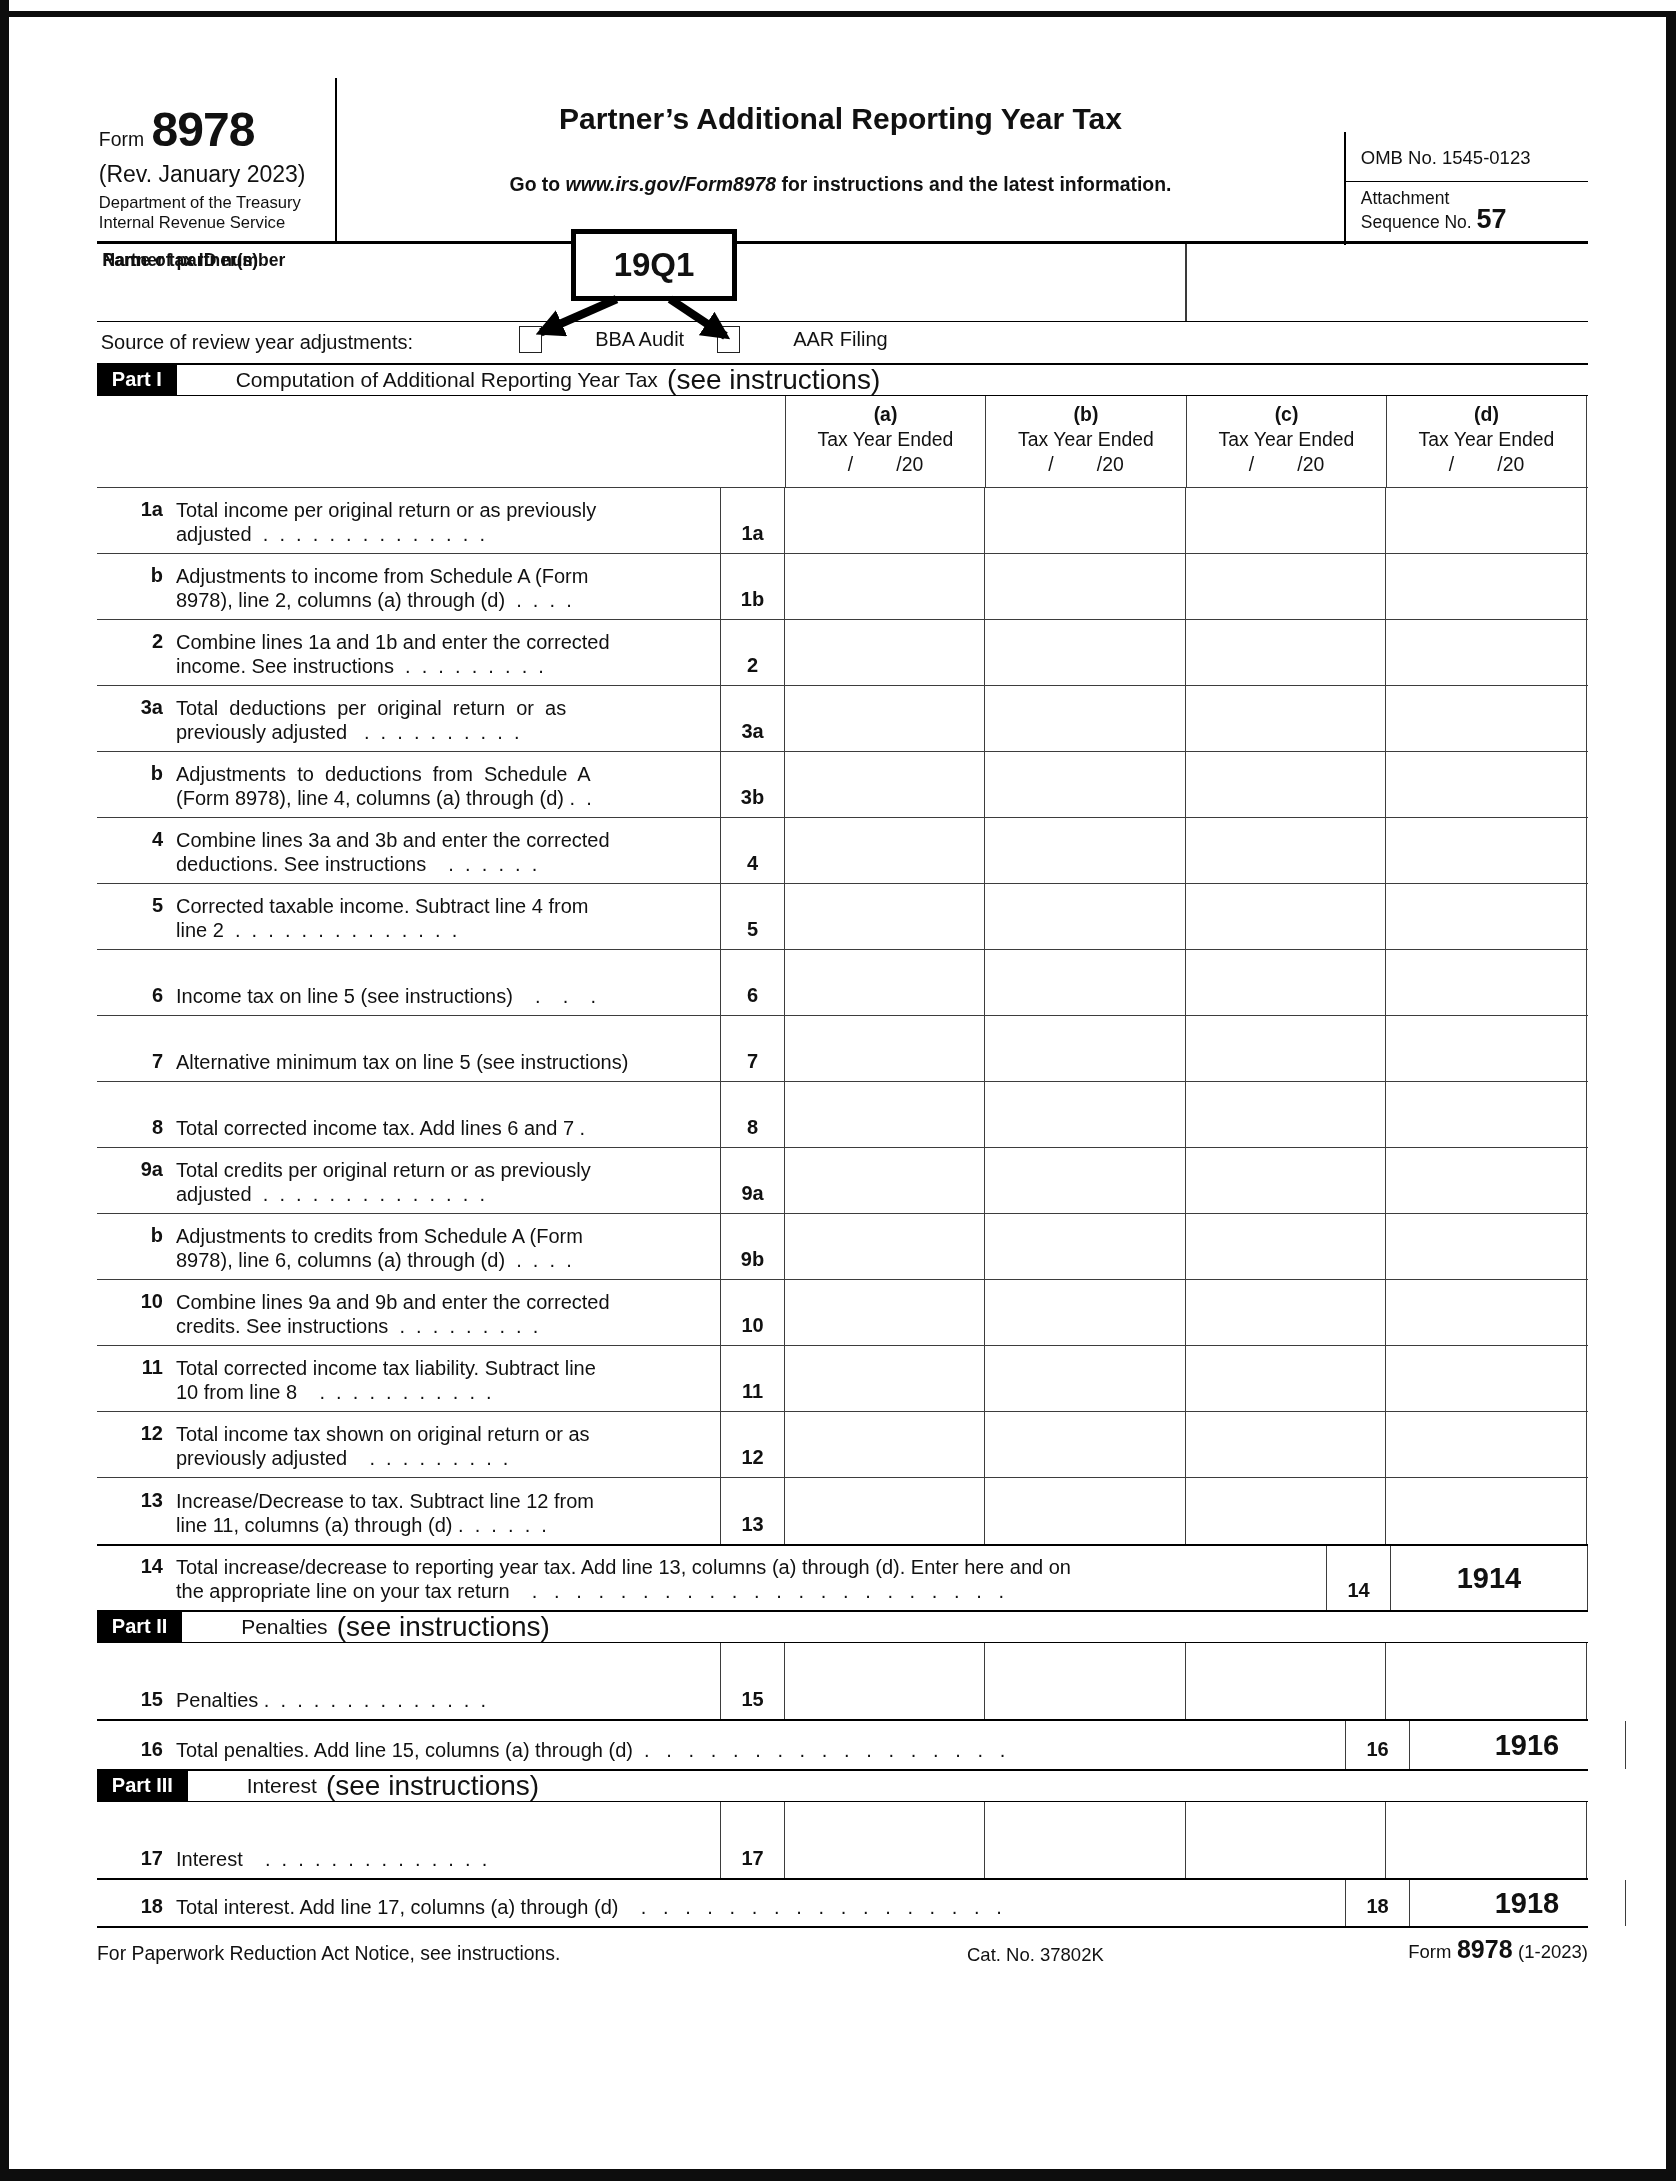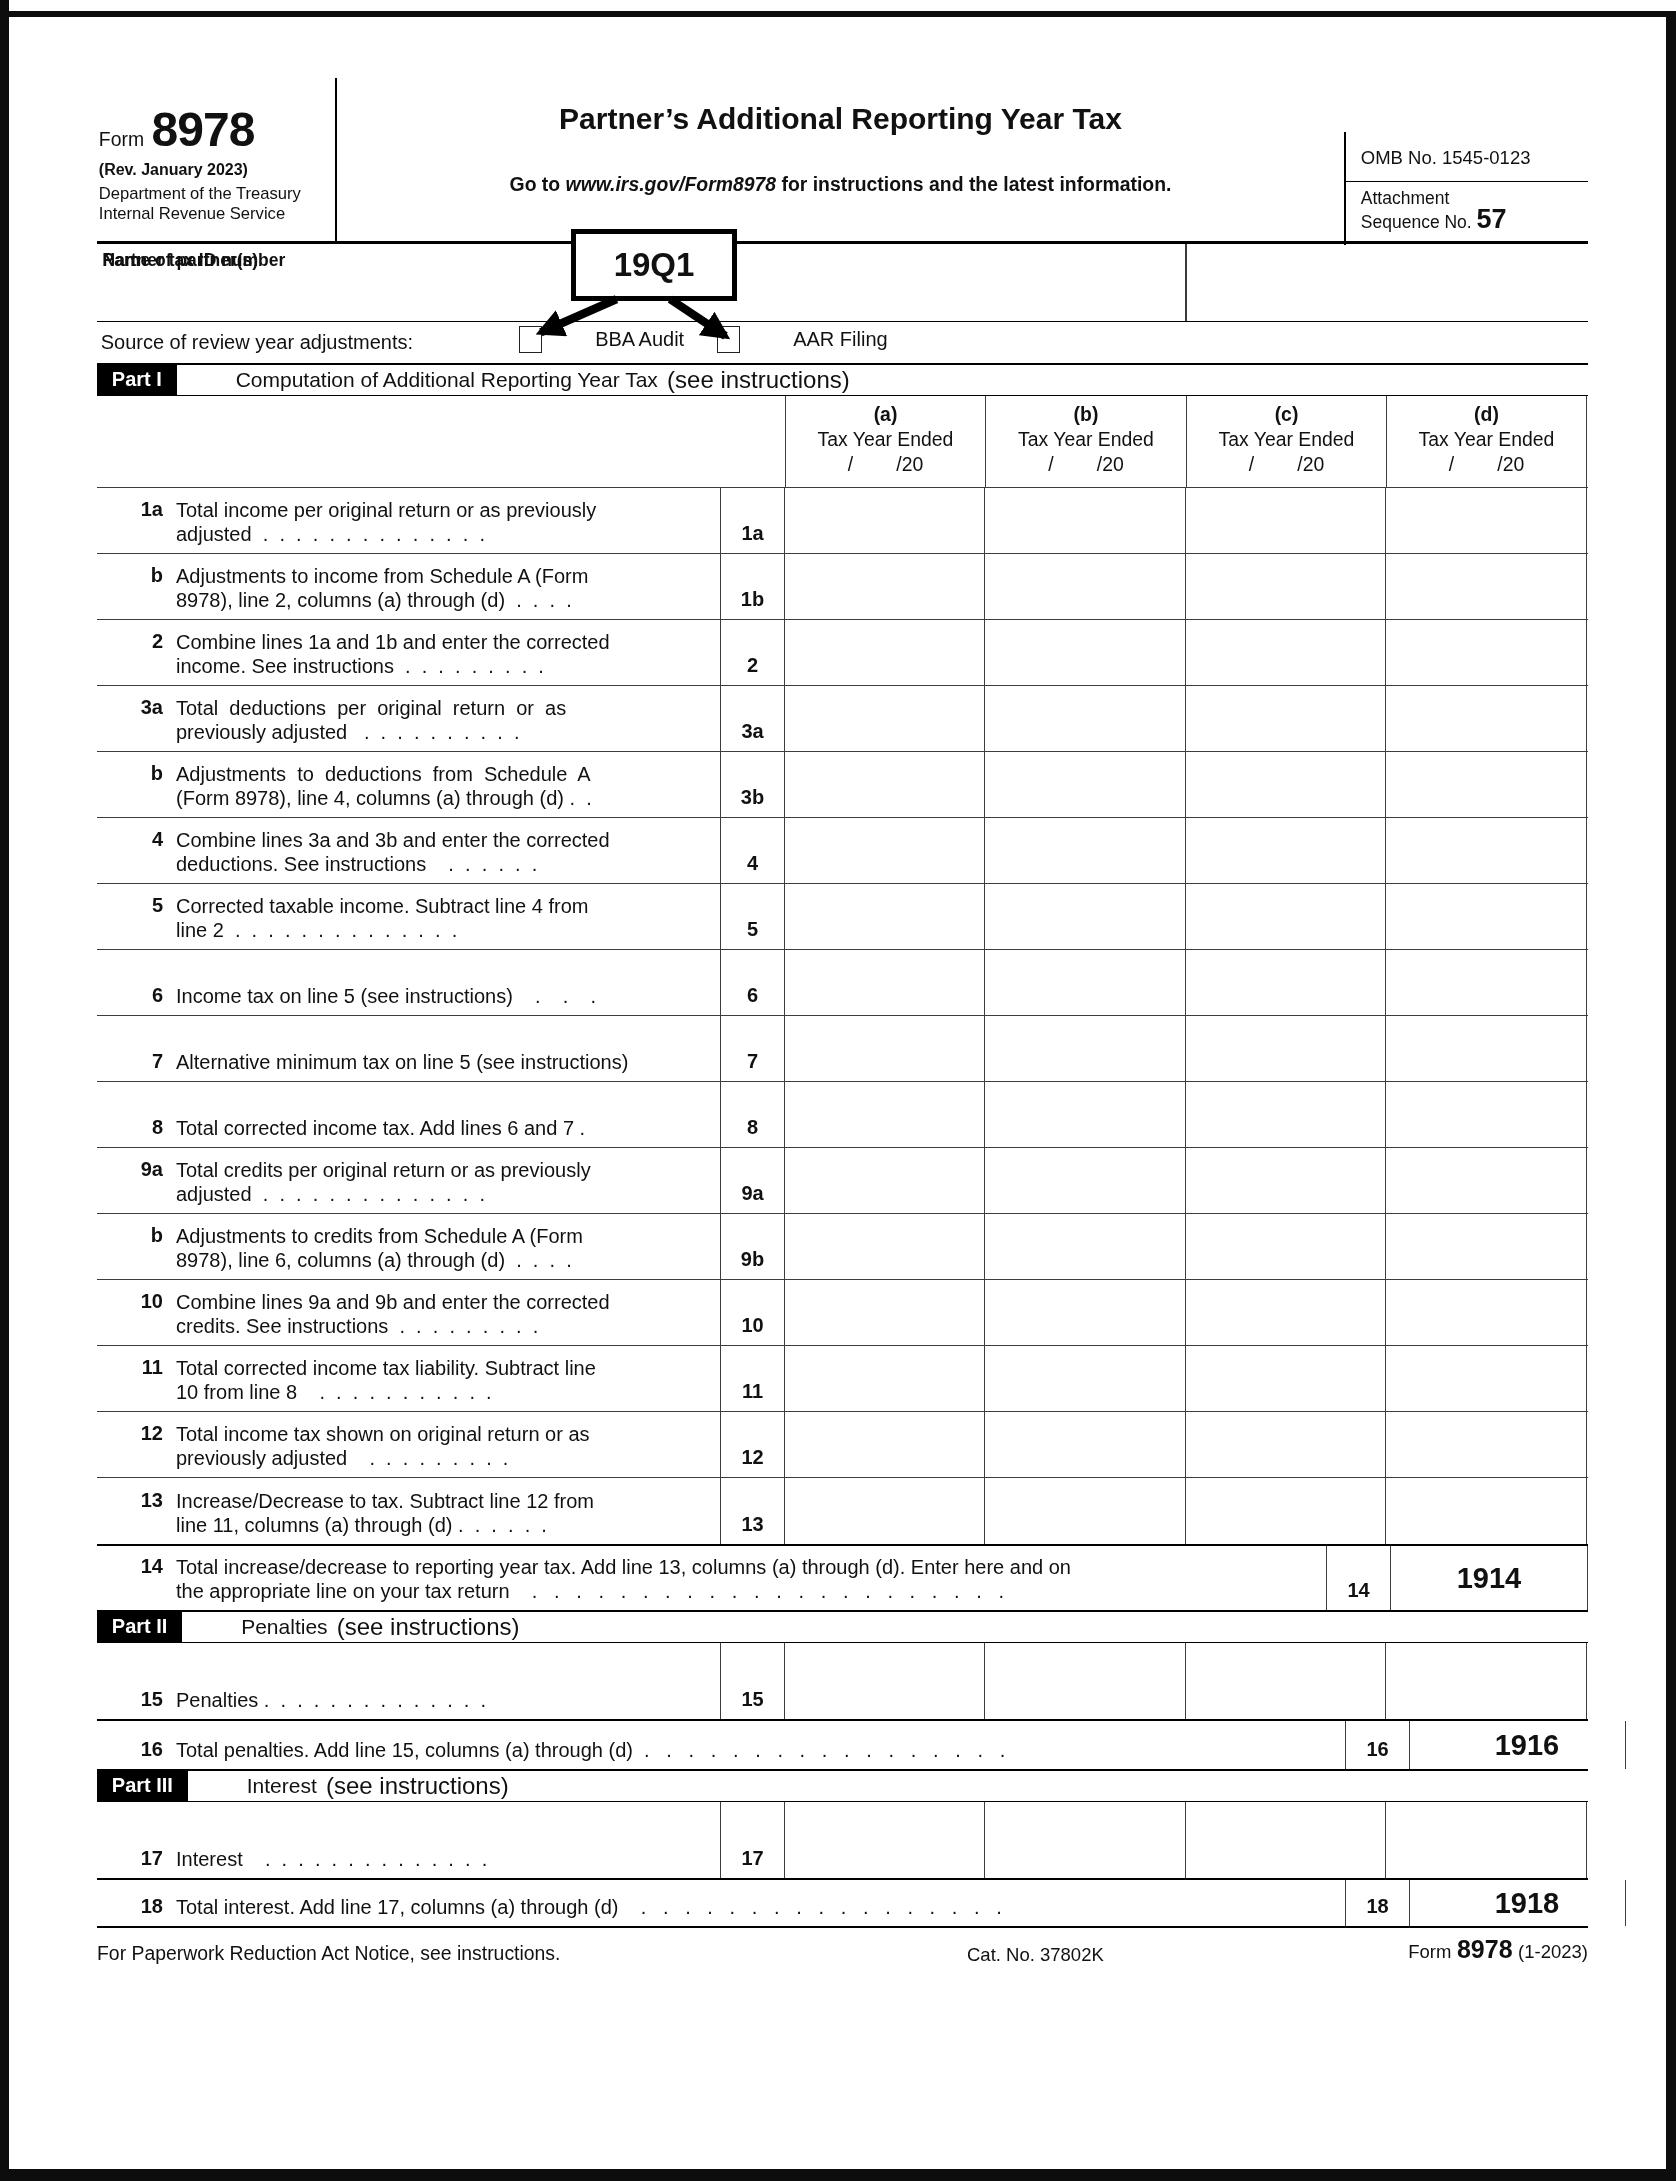--- a/index.html
+++ b/index.html
@@ -13,21 +13,21 @@
   .frame-bottom{ left:0; bottom:0; width:1677px; height:13px; }
 
   .sheet { position:absolute; left:97px; top:78px; width:1491px; }
 
   
   .hdr { display:flex; height:166px; border-bottom:3.7px solid #000; }
   .hdr-left { width:240px; border-right:2.8px solid #000; padding:24px 7.4px 0 1.8px; }
   .formline { display:flex; align-items:baseline; }
   .fw { font-size:19.4px; }
   .fnum { font-size:48px; font-weight:bold; letter-spacing:-0.9px; margin-left:7.4px; }
-  .rev { font-size:16px; margin-top:3.7px;font-weight:bold; }
+  .rev { font-size:23px; margin-top:3.7px; }
   .dept { font-size:16.6px; margin-top:5.5px; line-height:19.4px; }
   .dept + .dept { margin-top:0.9px; }
   .hdr-center { flex:1; text-align:center; }
   .title { font-size:30px; font-weight:bold; margin-top:24px; }
   .goto { font-size:19.4px; font-weight:bold; margin-top:37px; }
   .goto .url { font-style:italic; }
   .hdr-right { width:244px; padding-top:54px; }
   .hdr-right .inner { border-left:2.8px solid #000; height:113px; }
   .omb { font-size:18.5px; padding:14.8px 0 12px 14.8px; border-bottom:1.8px solid #000; }
   .attach { font-size:17.5px; padding:6.5px 0 0 14.8px; line-height:21px; }
@@ -46,21 +46,21 @@
   .source-row { position:relative; height:41px; }
   .slabel { position:absolute; left:3.7px; top:9.2px; font-size:20px; }
   .cbg { position:absolute; top:3.7px; display:flex; align-items:center;gap:44px; }
   .cb { width:23px; height:27px; border:1.8px solid #222; background:#fff; display:inline-block; }
   .cbl { font-size:20px; margin-left:9.2px; }
 
   
   .part-bar { height:33px; border-top:2.8px solid #000; border-bottom:1.8px solid #000; display:flex; align-items:center; }
   .pl { background:#000; color:#fff; font-weight:bold; font-size:20px; height:100%; display:flex; align-items:center; padding:0 14.8px 1.8px; margin-right:37px; }
   .pt { font-weight:normal; font-size:21px; margin-right:9.2px;margin-left:22px; }
-  .pn { font-size:24px; }
+  .pn { font-size:28px; }
 
   
   .trow { display:grid; grid-template-columns:623px 65px 200px 201px 200px 201px; height:66px; border-bottom:1.8px solid #3d3d3d; }
   .trow.tall { height:76px; }
   .trow.nob { border-bottom:none; }
   .thead { grid-template-columns:688px 200px 201px 200px 201px; height:92px; }
   .ttotal { grid-template-columns:1229px 65px 197px; border-top:2.8px solid #000; border-bottom:none; }
   .ttotal.short { height:50px;gap:19px; }
   .ttotal.last { border-bottom:2.8px solid #000; }
   .cell { height:100%; }

